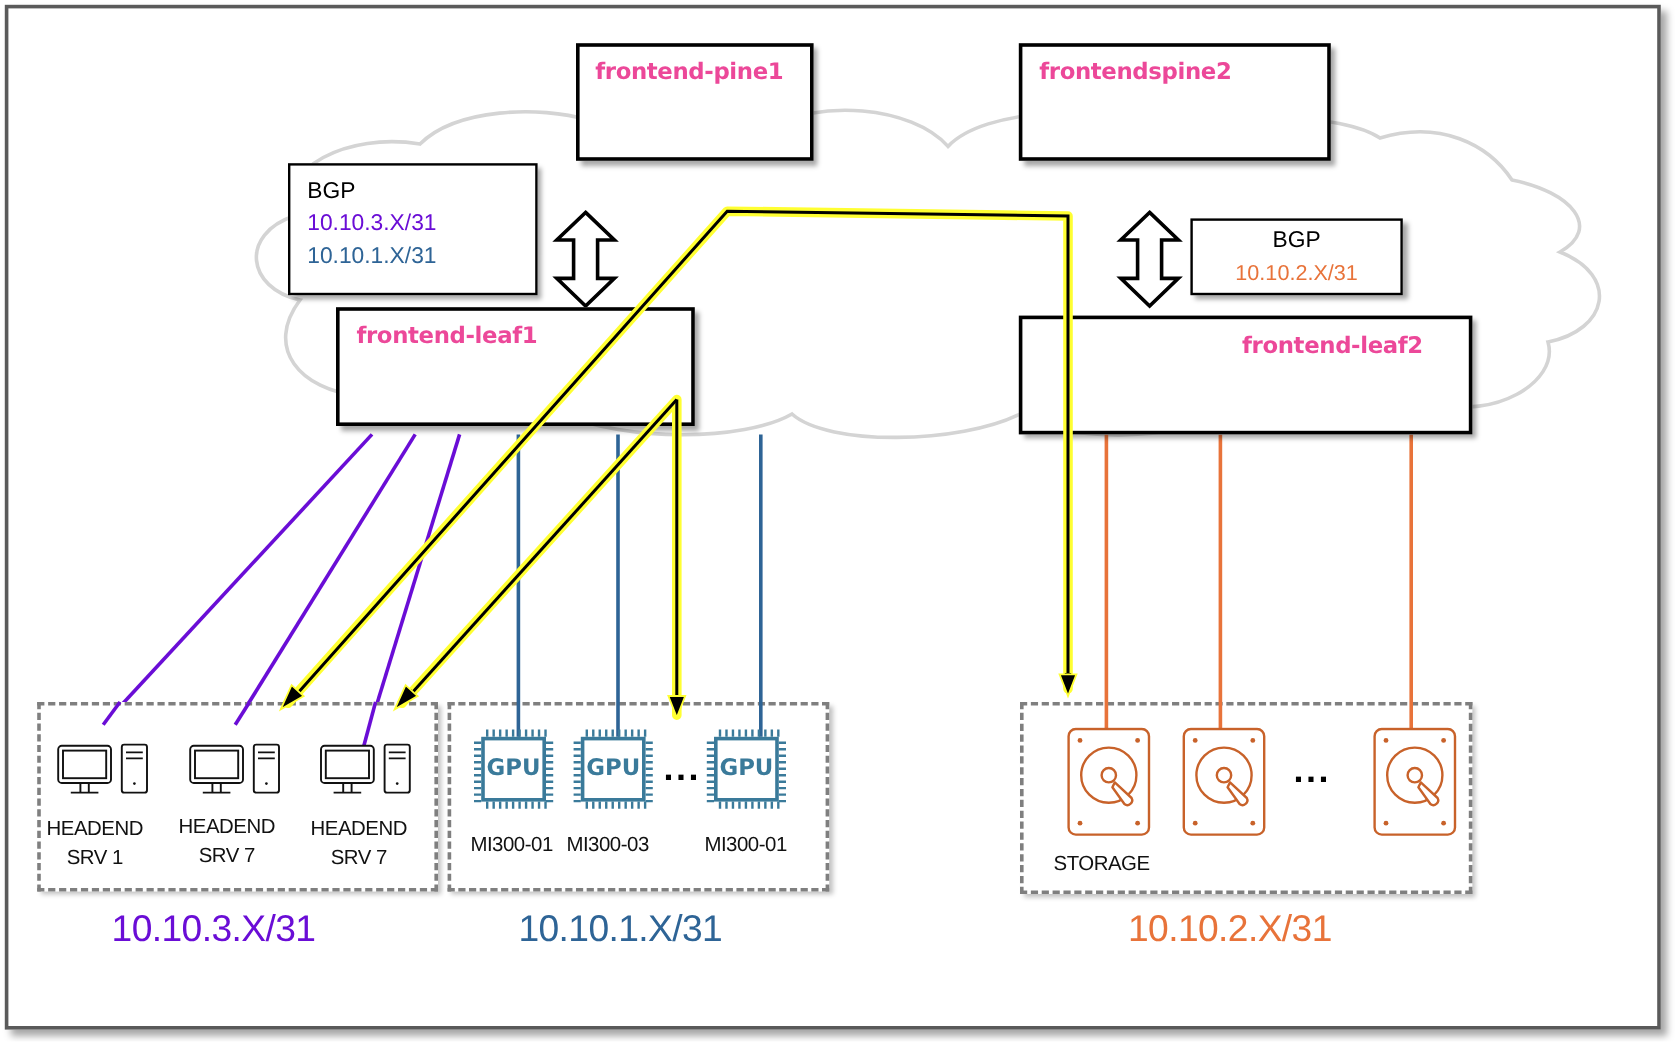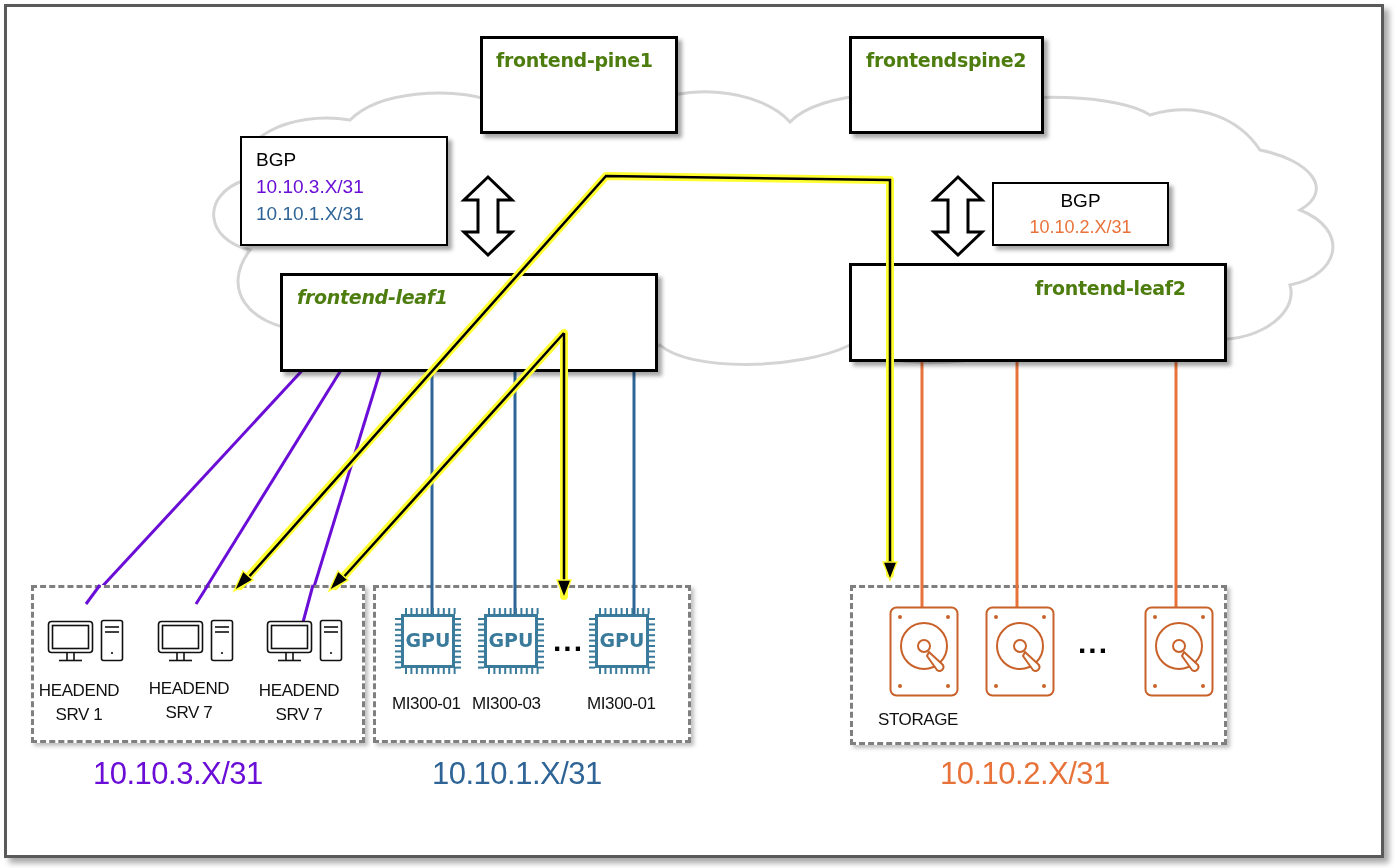--- a/index.html
+++ b/index.html
@@ -5,21 +5,21 @@
   html, body { margin: 0; padding: 0; background: #ffffff; }
   body { width: 1396px; height: 868px; position: relative; overflow: hidden;
          font-family: "Liberation Sans", sans-serif; }
   #frame { position: absolute; left: 4px; top: 4px; width: 1374px; height: 848px;
            border: 3px solid #5a5a5a; background: #fff;
            box-shadow: 5px 5px 6px rgba(0,0,0,0.35); }
   svg#diagram { position: absolute; left: 0; top: 0; }
   .node { position: absolute; background: #fff; border: 3px solid #000;
           box-shadow: 4px 4px 4px rgba(0,0,0,0.35); box-sizing: border-box; }
   .node-label { position: absolute; font-family: "DejaVu Sans", sans-serif;
-                font-weight: bold; font-size: 19px; color: #4d7c0f; white-space: nowrap;
+                font-weight: bold; font-size: 19px; color: #ec4899; white-space: nowrap;
                 letter-spacing: -0.3px; }
   .bgp { position: absolute; background: #fff; border: 2px solid #000;
          box-shadow: 4px 4px 4px rgba(0,0,0,0.35); box-sizing: border-box;
          font-size: 19px; line-height: 27px; }
   .grp { position: absolute; border: 3px dashed #7f7f7f; background: #fff;
          box-sizing: border-box; box-shadow: 3px 3px 4px rgba(0,0,0,0.25); }
   .small-label { position: absolute; font-size: 17px; color: #111; text-align: center;
                  white-space: nowrap; line-height: 24px; letter-spacing: -0.4px; }
   .subnet { position: absolute; font-size: 31px; white-space: nowrap; letter-spacing: -0.5px; }
 </style>
@@ -61,21 +61,21 @@
   <g>
     <line x1="922" y1="362" x2="922" y2="608" stroke="#e8733a" stroke-width="3"></line>
     <line x1="1017" y1="362" x2="1017" y2="608" stroke="#e8733a" stroke-width="3"></line>
     <line x1="1176" y1="362" x2="1176" y2="608" stroke="#e8733a" stroke-width="3"></line>
   </g>
 </svg>
 
 <div class="node" style="left:480px;top:36px;width:198px;height:98px;">
   <span class="node-label" style="left:13px;top:10px;">frontend-pine1</span>
 </div>
-<div class="node" style="left:849px;top:36px;width:195px;height:98px;">
+<div class="node" style="left:849px;top:36px;width:260px;height:98px;">
   <span class="node-label" style="left:14px;top:10px;">frontendspine2</span>
 </div>
 
 <div class="bgp" style="left:240px;top:136px;width:208px;height:110px;padding:8px 0 0 14px;">
   <div style="color:#000;">BGP</div>
   <div style="color:#6a0dd6;">10.10.3.X/31</div>
   <div style="color:#2e6496;">10.10.1.X/31</div>
 </div>
 
 <div class="bgp" style="left:992px;top:182px;width:177px;height:64px;padding:3px 0 0 0;text-align:center;">
@@ -83,21 +83,21 @@
   <div style="color:#e8733a;font-size:18px;">10.10.2.X/31</div>
 </div>
 
 <svg style="position:absolute;left:460px;top:174px;" width="56" height="84">
   <path d="M28,3 L52,26 L38,26 L38,58 L52,58 L28,81 L4,58 L18,58 L18,26 L4,26 Z" fill="#fff" stroke="#000" stroke-width="3" stroke-linejoin="miter"></path>
 </svg>
 <svg style="position:absolute;left:930px;top:174px;" width="56" height="84">
   <path d="M28,3 L52,26 L38,26 L38,58 L52,58 L28,81 L4,58 L18,58 L18,26 L4,26 Z" fill="#fff" stroke="#000" stroke-width="3" stroke-linejoin="miter"></path>
 </svg>
 
-<div class="node" style="left:280px;top:273px;width:378px;height:99px;font-style:italic;">
+<div class="node" style="left:280px;top:256px;width:299px;height:99px;">
   <span class="node-label" style="left:14px;top:10px;">frontend-leaf1</span>
 </div>
 <div class="node" style="left:849px;top:263px;width:378px;height:99px;padding-left:12px;">
   <span class="node-label" style="left:183px;top:11px;">frontend-leaf2</span>
 </div>
 
 <div class="grp" style="left:31px;top:585px;width:334px;height:158px;"></div>
 <div class="grp" style="left:373px;top:585px;width:318px;height:158px;"></div>
 <div class="grp" style="left:850px;top:585px;width:377px;height:160px;"></div>
 

